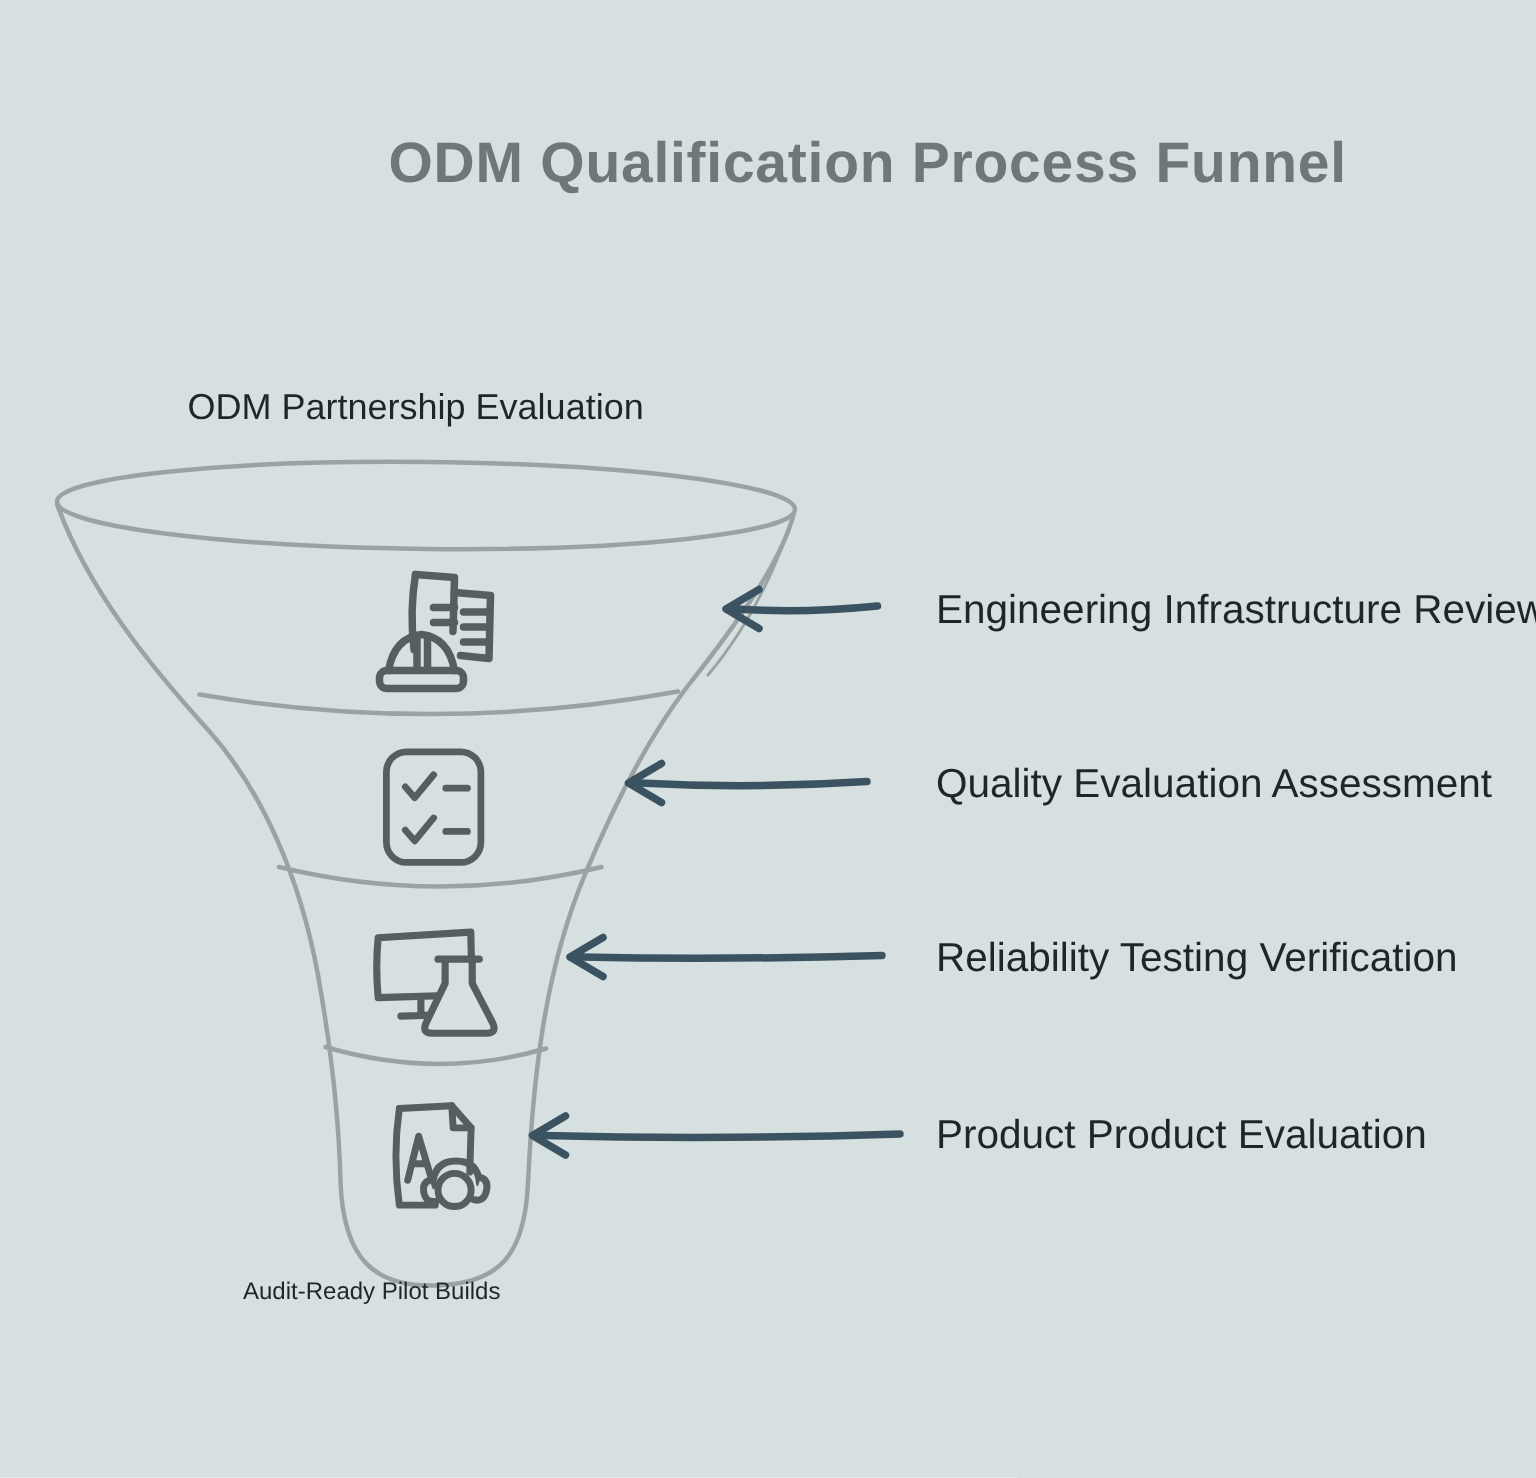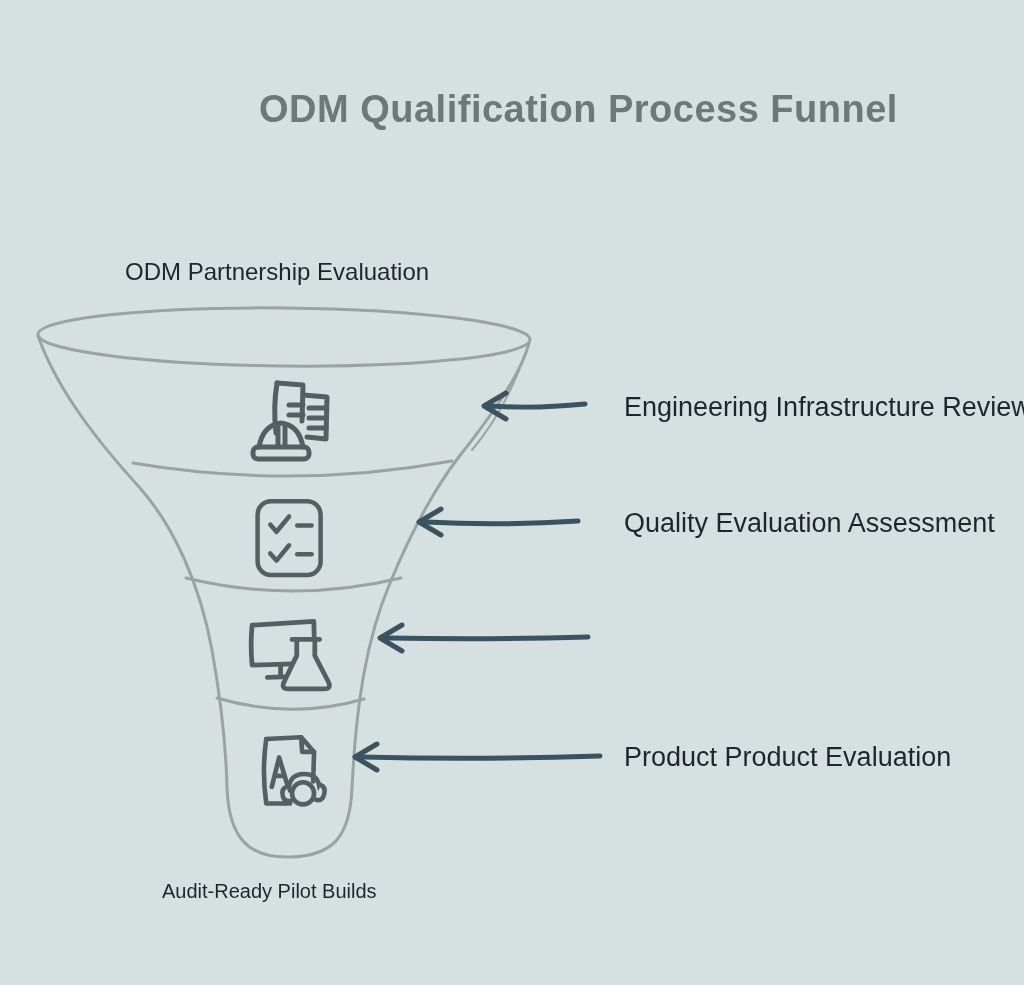--- a/index.html
+++ b/index.html
@@ -22,22 +22,22 @@
     position:absolute;left:259px;top:88px;width:606px;
     text-align:center;white-space:nowrap;
     font-size:38px;font-weight:600;color:var(--title-text);
     letter-spacing:0.5px;
   }
   .top-label{
     position:absolute;left:125px;top:240px;
     font-size:24px;color:var(--label-text);white-space:nowrap;margin-top:18px;
   }
   .bottom-label{
-    position:absolute;left:162px;top:880px;
-    font-size:20px;color:var(--label-text);white-space:nowrap;
+    position:absolute;left:162px;top:853px;
+    font-size:16px;color:var(--label-text);white-space:nowrap;
   }
   .stage-label{
     position:absolute;left:624px;transform:translateY(-50%);
     font-size:27px;color:var(--label-text);white-space:nowrap;
   }
   .stage-label.s0{top:407px;}
   .stage-label.s1{top:523px;}
   .stage-label.s2{top:639px;}
   .stage-label.s3{top:757px;}
   svg.art{position:absolute;left:0;top:0;}
@@ -139,16 +139,17 @@
       </g>
       <g>
         <path class="arrow-line" d="M 600 756 Q 480 760 362 757"></path>
         <path class="arrow-line" d="M 377 744 L 355 757 L 377 770"></path>
       </g>
     </g>
   </svg>
 
   <div class="stage-label s0">Engineering Infrastructure Review</div>
   <div class="stage-label s1">Quality Evaluation Assessment</div>
+  <div class="stage-label s2">Reliability Testing Verification</div>
   <div class="stage-label s3">Product Product Evaluation</div>
 
   <div class="bottom-label">Audit-Ready Pilot Builds</div>
 </div>
 
 </body></html>

